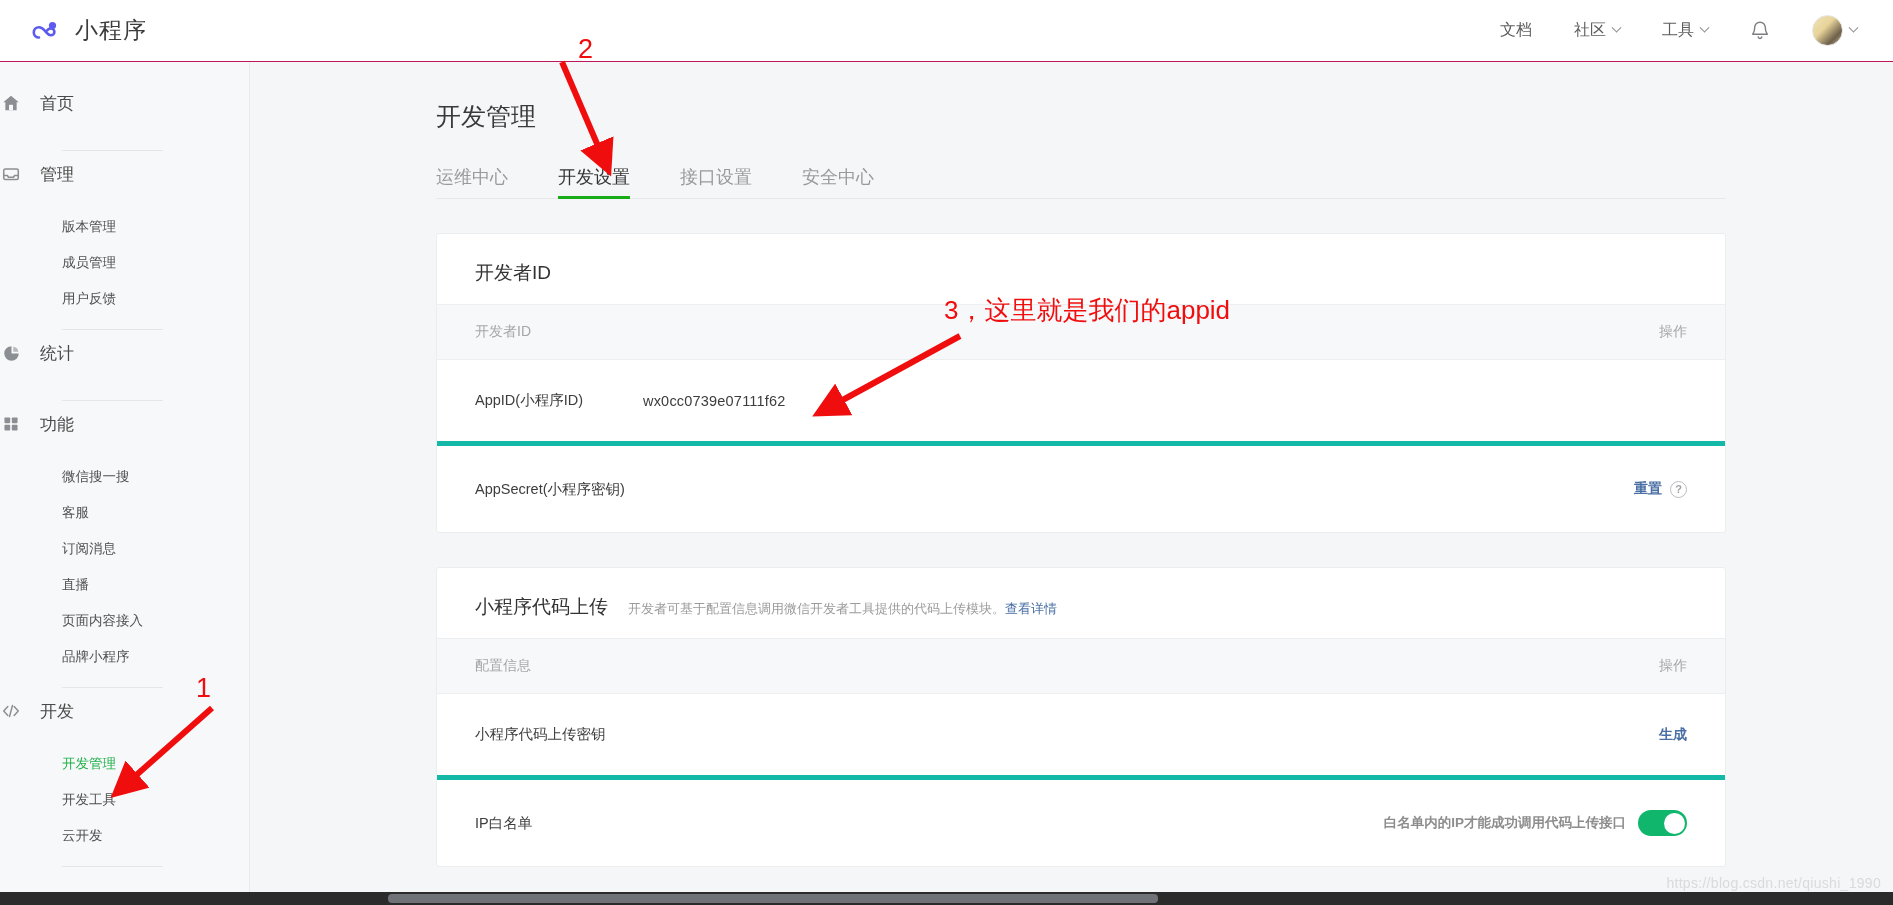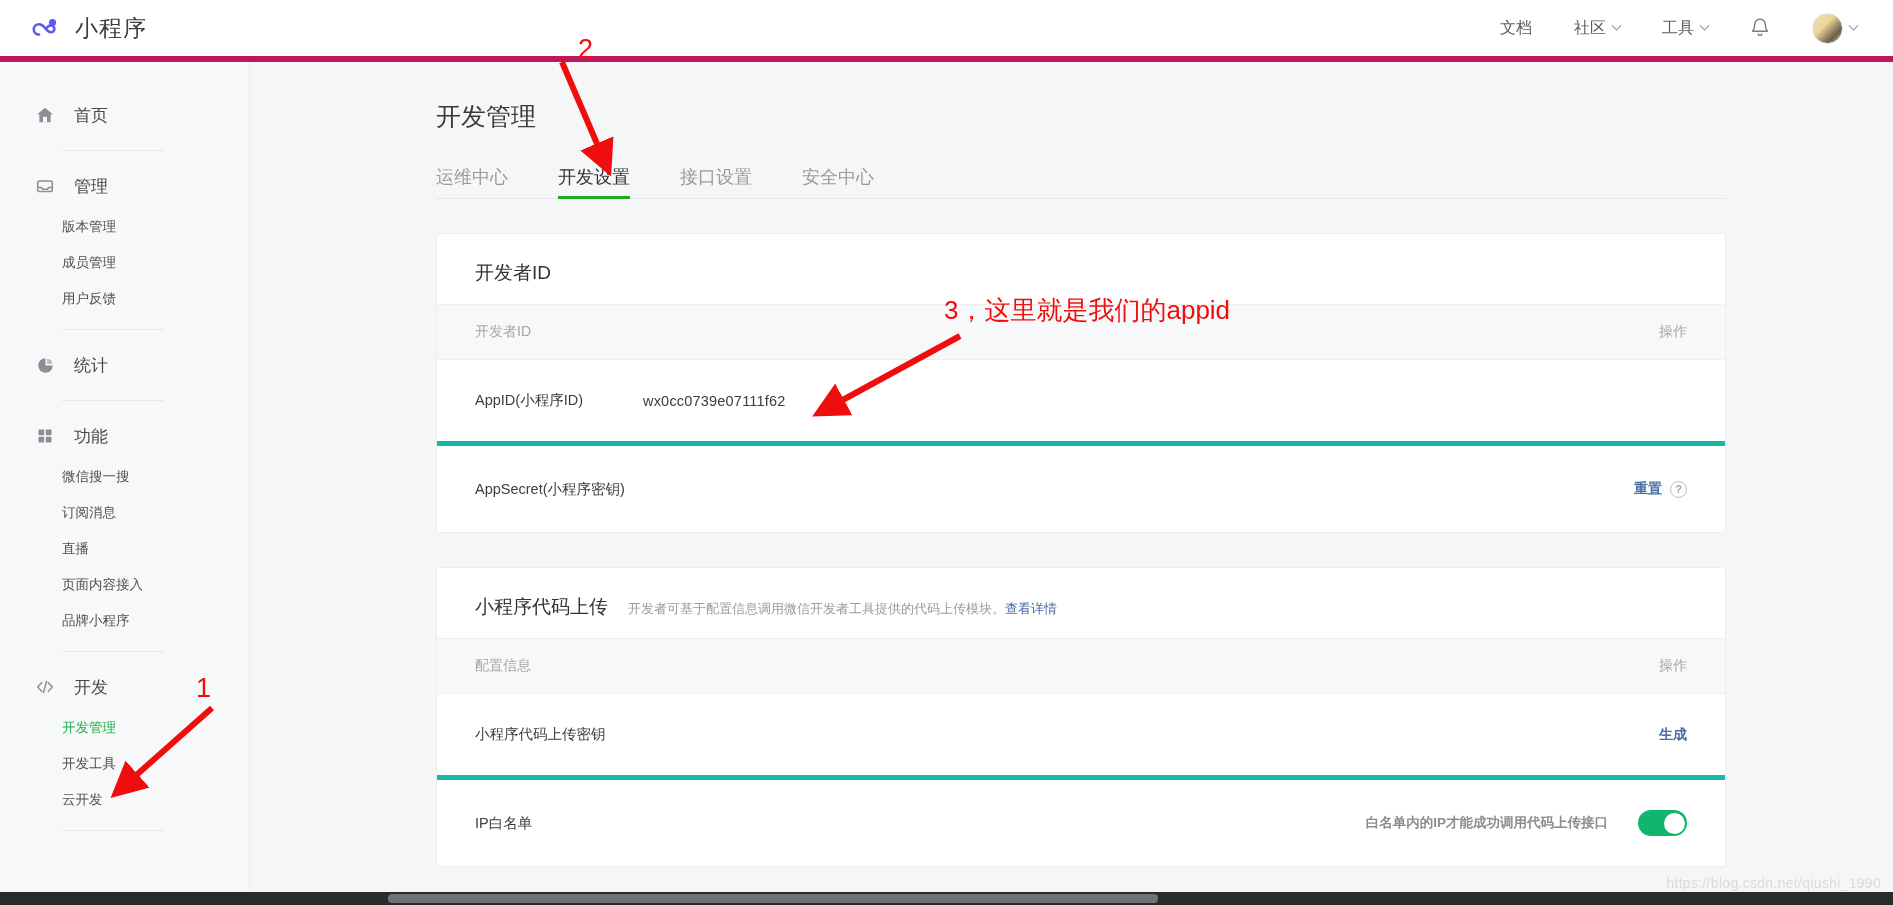--- a/index.html
+++ b/index.html
@@ -7,21 +7,21 @@
     width: 1893px; height: 905px;
     font-family: "Liberation Sans", "DejaVu Sans", sans-serif;
     background: #f5f6f7;
     overflow: hidden;
   }
   .page { position: relative; width: 1893px; height: 905px; background: #f5f6f7; }
 
   
   .header {
     position: absolute; top: 0; left: 0; width: 1893px; height: 62px;
-    background: #ffffff; border-bottom: 6px solid #be185d;
+    background: #ffffff; border-bottom: 1px solid #be185d;
     display: flex; align-items: center;
   }
   .brand { display: flex; align-items: center; margin-left: 30px; }
   .brand-logo { width: 34px; height: 34px; }
   .brand-title {
     font-size: 23px; color: #3c3c3c; margin-left: 11px; letter-spacing: 1px;
   }
   .header-right {
     margin-left: auto; display: flex; margin-right: 36px;
   }
@@ -40,21 +40,21 @@
     background: linear-gradient(135deg, #f0e2b8 0%, #e8d49a 40%, #6d5f4a 75%, #cdbb94 100%);
     border: 1px solid #e5e5e5;
   }
 
   
   .sidebar {
     position: absolute; top: 62px; left: 0; width: 250px; height: 843px;
     background: #f7f8f9; border-right: 1px solid #e8eaec;
   }
   .nav-top {
-    display: flex; align-items: center; height: 46px; padding-left: 34px;
+    display: flex; height: 46px; 
     cursor: pointer; color: #4a4a4a; font-size: 17px;
   }
   .nav-top .nt-icon {
     width: 22px; height: 22px; margin-right: 18px; display: flex;
     align-items: center; justify-content: center;
   }
   .nav-top.first { margin-top: 30px; }
   .nav-sub {
     display: block; font-size: 13.5px; color: #4f4f4f;
     padding: 0 0 0 62px; line-height: 36px; cursor: pointer;
@@ -108,21 +108,21 @@
   .row:last-child { border-bottom: none; }
   .row .label { width: 168px; flex: none; }
   .row .value { color: #3d3d3d; letter-spacing: .2px; }
   .row .op { margin-left: auto; display: flex; align-items: center; font-weight: bold; }
   .link-blue { color: #4a6fa5; text-decoration: none; cursor: pointer; font-size: 14px; }
   .qmark {
     display: inline-flex; align-items: center; justify-content: center;
     width: 17px; height: 17px; border: 1px solid #b9bcc0; border-radius: 50%;
     color: #9ea1a5; font-size: 11px; margin-left: 8px; cursor: pointer;
   }
-  .hint { font-size: 13.5px; color: #8d8d8d; margin-right: 30px; }
+  .hint { font-size: 13.5px; color: #8d8d8d; margin-right: 12px; }
   .toggle {
     width: 49px; height: 26px; border-radius: 13px; background: #10b66b;
     position: relative; cursor: pointer; flex: none;
   }
   .toggle .knob {
     position: absolute; top: 2.5px; right: 2.5px; width: 21px; height: 21px;
     border-radius: 50%; background: #fff;
   }
 
   
@@ -233,20 +233,21 @@
         <svg viewBox="0 0 22 22" width="18" height="18">
           <rect x="3" y="3" width="7" height="7" rx="1" fill="#8b8e92"></rect>
           <rect x="12" y="3" width="7" height="7" rx="1" fill="#8b8e92"></rect>
           <rect x="3" y="12" width="7" height="7" rx="1" fill="#8b8e92"></rect>
           <rect x="12" y="12" width="7" height="7" rx="1" fill="#8b8e92"></rect>
         </svg>
       </span>
       <span>功能</span>
     </div>
     <a class="nav-sub">微信搜一搜</a>
+    <a class="nav-sub">客服</a>
     <a class="nav-sub">订阅消息</a>
     <a class="nav-sub">直播</a>
     <a class="nav-sub">页面内容接入</a>
     <a class="nav-sub">品牌小程序</a>
     <div class="nav-divider"></div>
 
     <div class="nav-top">
       <span class="nt-icon">
         <svg viewBox="0 0 22 22" width="20" height="20">
           <path d="M7.5 6L3 11l4.5 5M14.5 6L19 11l-4.5 5M12.6 5l-3.2 12" fill="none" stroke="#8b8e92" stroke-width="1.6" stroke-linecap="round" stroke-linejoin="round"></path>

